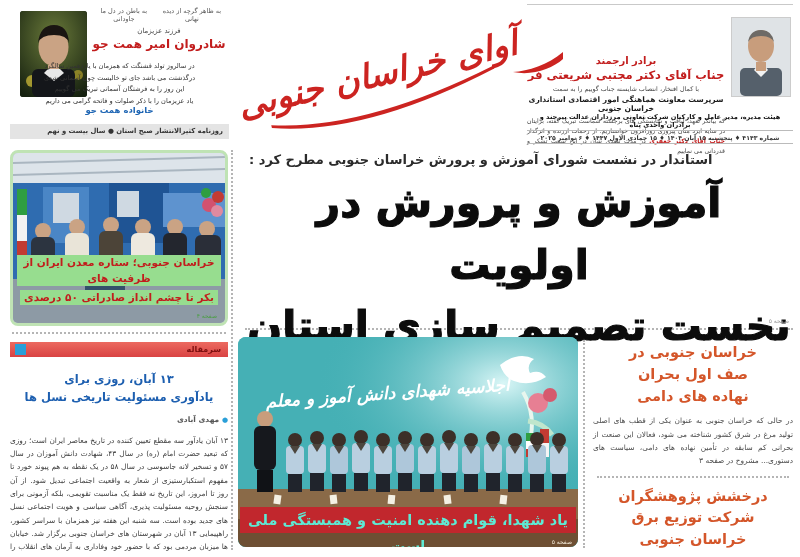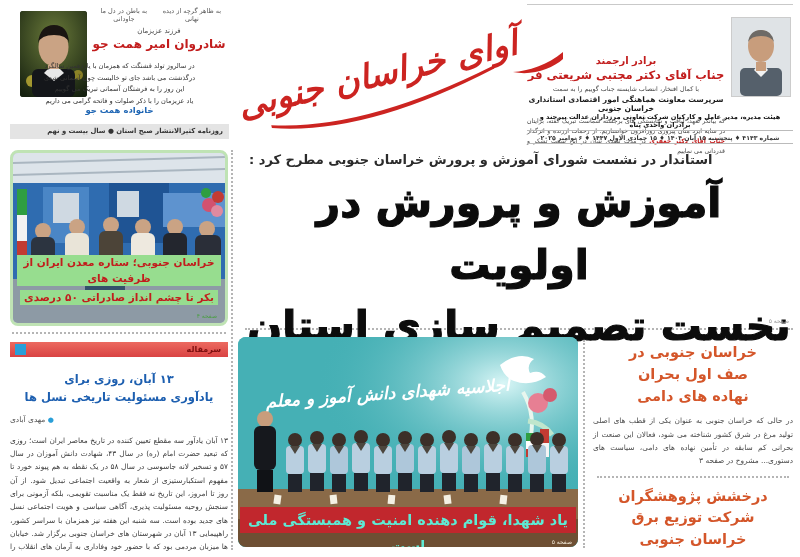--- a/index.html
+++ b/index.html
@@ -60,21 +60,21 @@
               font-size:41px; line-height:1.5; letter-spacing:-1px;
               -webkit-text-stroke:1.2px #0c0c0c; }
   .lead-ref { position:absolute; right:4px; bottom:-2px; font-size:6px; color:#999; }
 
   
   .editorial { position:absolute; left:10px; top:342px; width:218px; height:210px; }
   .ed-bar { position:relative; height:15px; background:linear-gradient(180deg,#ec6a60,#d94343);padding-left:8px; }
   .ed-bar .lbl { position:absolute; right:7px; top:0; line-height:15px; font-size:8px; font-weight:bold; color:#7d0f0f; }
   .ed-bar .sq { position:absolute; left:5px; top:2px; width:11px; height:11px; background:#2a9fd8; }
   .ed-title { margin-top:13px; text-align:center; font-size:11.5px; font-weight:bold; color:#1d5fb0; line-height:1.6; }
-  .ed-byline { margin-top:8px; text-align:left; font-size:7.5px; color:#555; }
+  .ed-byline { margin-top:8px; text-align:right; font-size:7.5px; color:#555;font-weight:bold; }
   .ed-byline .dot { color:#2a9fd8; font-size:7px; }
   .ed-body { margin-top:10px; font-size:7.4px; color:#3d3d3d; line-height:1.8; text-align:justify; height:120px; overflow:hidden; }
 
   
   .ceremony { position:absolute; left:238px; top:337px; width:340px; height:210px;
               border-radius:8px; overflow:hidden; background:#45b0b5; }
   .cer-band { position:absolute; left:2px; right:2px; bottom:14px; height:26px; background:#c1272d;
               color:#5eead4; font-weight:bold; font-size:14.5px; text-align:center; line-height:26px; }
   .cer-ref { position:absolute; right:6px; bottom:2px; font-size:6px; color:#f2e9d8; }
 

